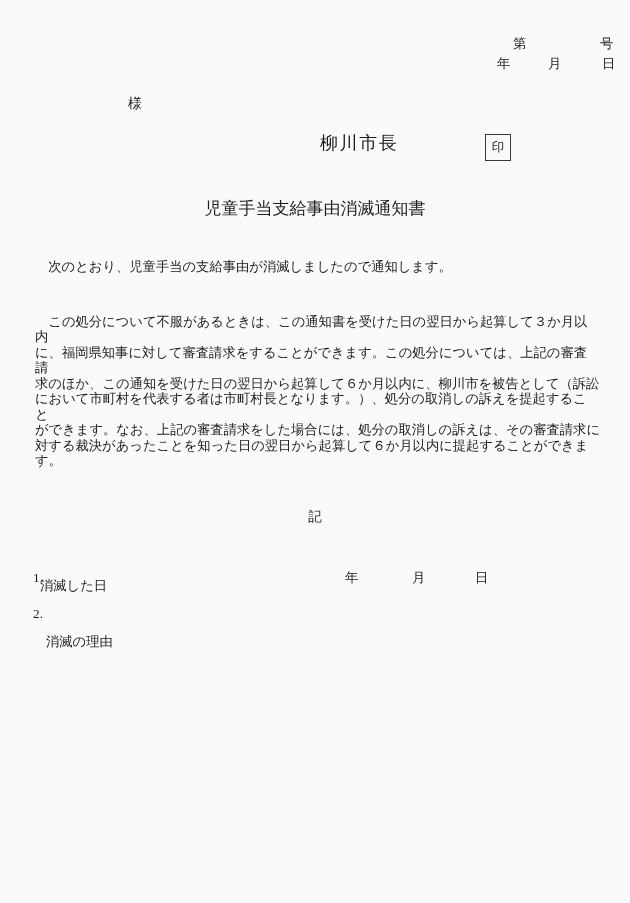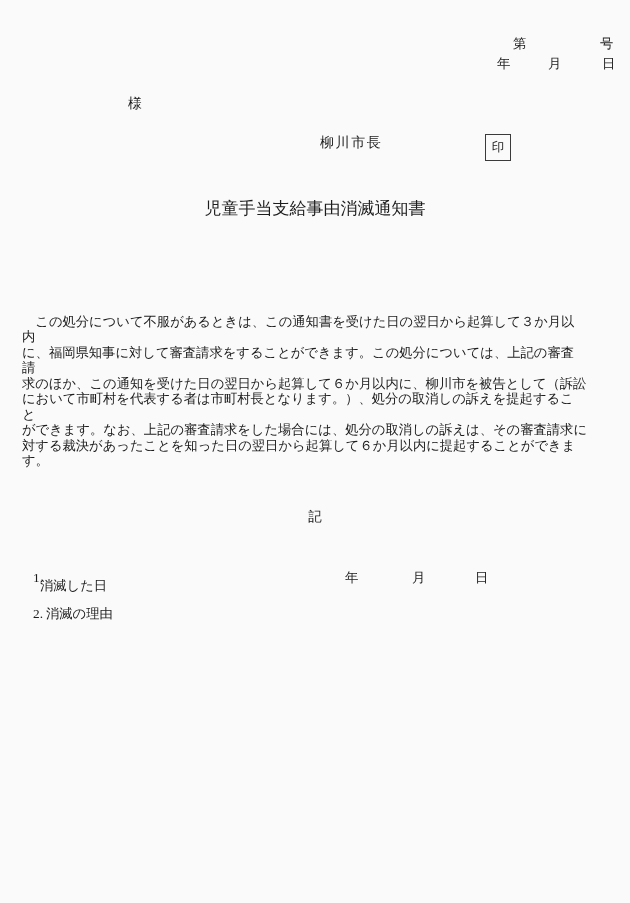--- a/index.html
+++ b/index.html
@@ -18,48 +18,48 @@
   .abs { position: absolute; }
   .form-label { left: 34px; top: 20px; }
   .doc-no-line { left: 0; top: 36px; width: 100%; height: 16px; }
   .doc-no-dai { position: absolute; left: 513px; }
   .doc-no-go  { position: absolute; left: 600px; }
   .date-line { left: 0; top: 56px; width: 100%; height: 16px; }
   .date-y { position: absolute; left: 497px; }
   .date-m { position: absolute; left: 548px; }
   .date-d { position: absolute; left: 602px; }
   .addressee { left: 128px; top: 96px; font-size: 14px; }
-  .issuer { left: 320px; top: 135px; font-size: 14px; letter-spacing: 1.6px; }
+  .issuer { left: 320px; top: 135px; font-size: 18px; letter-spacing: 1.6px; }
   .seal-box {
     left: 485px; top: 134px;
     width: 24px; height: 25px;
     border: 1px solid #3a3a3a;
     text-align: center;
     line-height: 25px;
     font-size: 12.5px;
   }
   .doc-title {
     left: 0; top: 201px; width: 100%;
     text-align: center;
     font-size: 17px;
   }
   .intro { left: 35px; top: 259px; width: 570px; white-space: pre-line; }
   .body-text {
-    left: 22px; top: 298px; width: 565px;
+    left: 35px; top: 298px; width: 565px;
     line-height: 15.5px;
     white-space: pre-line;
   }
   .body-text .para { white-space: pre-line; }
   .ki-marker { left: 0; top: 509px; width: 100%; text-align: center; font-size: 13.5px; }
   .item-row { left: 0; width: 100%; height: 17px; }
   .item-row-1 { top: 570px; }
   .item-row-2 { top: 606px; }
   .item-no { position: absolute; left: 33px; }
   .item-label-1 { position: absolute; left: 40px; margin-top: 8px; }
-  .item-label-2 { position: absolute; left: 46px; }
+  .item-label-2 { position: absolute; left: 46px; margin-top: 28px; }
   .it-y { position: absolute; left: 345px; }
   .it-m { position: absolute; left: 412px; }
   .it-d { position: absolute; left: 475px; }
 </style>
 </head>
 <body>
 
 <div class="page">
 
 
@@ -77,20 +77,21 @@
   <div class="abs addressee">様</div>
 
   <div class="abs issuer">柳川市長</div>
 
   <div class="abs seal-box">
     <span>印</span>
   </div>
 
   <div class="abs doc-title">児童手当支給事由消滅通知書</div>
 
+  <div class="abs intro">　次のとおり、児童手当の支給事由が消滅しましたので通知します。</div>
 
   <div class="abs body-text">
     <div class="para">　この処分について不服があるときは、この通知書を受けた日の翌日から起算して３か月以内
 に、福岡県知事に対して審査請求をすることができます。この処分については、上記の審査請
 求のほか、この通知を受けた日の翌日から起算して６か月以内に、柳川市を被告として（訴訟
 において市町村を代表する者は市町村長となります。）、処分の取消しの訴えを提起すること
 ができます。なお、上記の審査請求をした場合には、処分の取消しの訴えは、その審査請求に
 対する裁決があったことを知った日の翌日から起算して６か月以内に提起することができま
 す。</div>
   </div>

